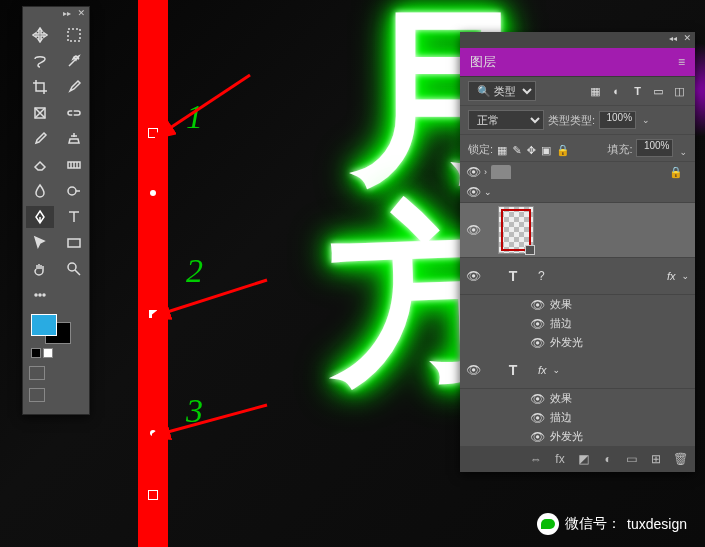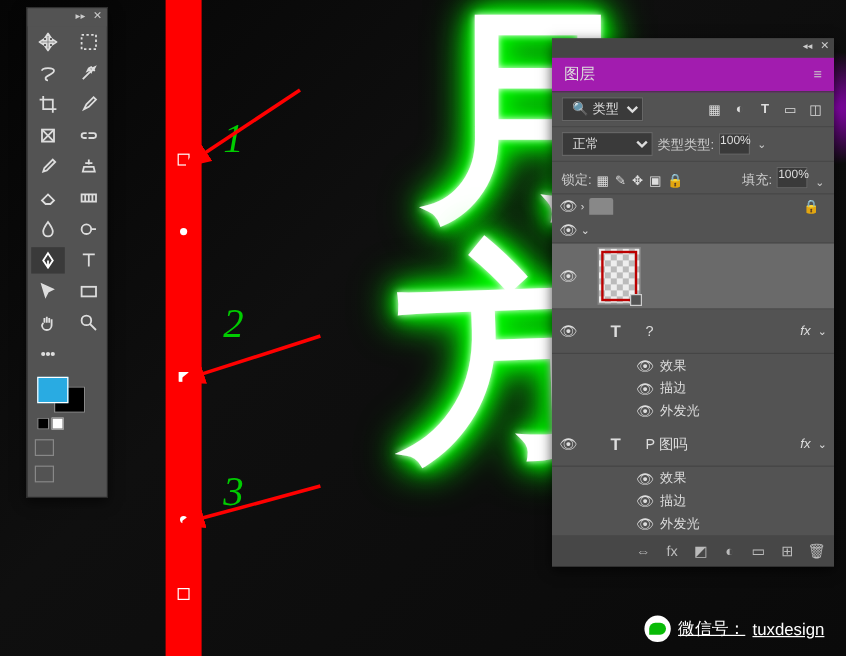--- a/index.html
+++ b/index.html
@@ -54,21 +54,21 @@
 .lp-tab { background: #a21caf; padding: 5px 10px; display: flex; align-items: center; justify-content: space-between; border-bottom: 1px solid #3a3a3a; }
 .lp-tab-name { font-size: 13px; }
 .lp-menu { font-size: 12px; color: #ccc; }
 .lp-row { display: flex; align-items: center; padding: 4px 8px; gap: 4px; border-bottom: 1px solid #484848; }
 .lp-select { background: #3a3a3a; border: 1px solid #666; color: #ddd; font-size: 11px; padding: 1px 4px; height: 20px; }
 .lp-kind { width: 68px; }
 .lp-icons { display: flex; gap: 6px; margin-left: auto; }
 .lp-icons span { width: 15px; height: 15px; display: flex; align-items: center; justify-content: center; font-size: 11px; color: #ddd; }
 .lp-blend { width: 76px; }
 .lp-label { font-size: 11px; color: #ccc; }
-.lp-pct { background: #3a3a3a; border: 1px solid #666; width: 26px; height: 18px; font-size: 10px; color: #ddd; text-align: right; padding-right: 3px; }
+.lp-pct { background: #3a3a3a; border: 1px solid #666; width: 37px; height: 18px; font-size: 10px; color: #ddd; text-align: right; padding-right: 3px; }
 .lp-lock-row { font-size: 11px; align-items: flex-end; }
 .lp-lock-icons { display: flex; gap: 5px; }
 .lp-lock-icons span { font-size: 11px; }
 
 .layer-list { max-height: 340px; overflow: hidden; }
 .layer { display: flex; align-items: center; padding: 3px 6px; border-bottom: 1px solid #454545; }
 .layer.selected { background: #6a6a6a; }
 .vis { width: 14px; text-align: center; font-size: 12px; margin-right: 4px; }
 .indent { width: 14px; }
 .layer-thumb { width: 36px; height: 48px; border: 1px solid #888; background: repeating-conic-gradient(#bbb 0 25%, #eee 0 50%) 0 0/10px 10px; position: relative; margin-right: 8px; }
@@ -83,21 +83,21 @@
 .folder-icon { width:20px; height:14px; background:#888; border-radius:2px 2px 0 0; margin-right: 6px; }
 .lock-icon { font-size: 11px; margin-left: auto; margin-right: 6px; }
 
 .lp-footer { display: flex; align-items: center; justify-content: flex-end; padding: 6px 8px; gap: 10px; background: #474747; font-size: 12px; }
 .lp-footer span { color: #bbb; width: 14px; text-align: center; }
 
 
 .arrow { position: absolute; pointer-events: none; }
 
 
-.watermark { position: absolute; right: 18px; bottom: 12px; display: flex; align-items: center; gap: 6px; color: #fff; font-size: 14px; text-decoration: underline; }
+.watermark { position: absolute; right: 18px; bottom: 12px; display: flex; align-items: center; gap: 6px; color: #fff; font-size: 14px; }
 .wechat-icon { width: 22px; height: 22px; background: #fff; border-radius: 50%; display: flex; align-items: center; justify-content: center; }
 .wechat-icon::before { content: ''; width: 14px; height: 10px; background: #09bb07; border-radius: 5px 5px 5px 0; display: block; }
 </style>
 </head>
 <body>
 
 <div class="canvas">
   <div class="purple-glow"></div>
   <div class="neon-text neon1">月</div>
   <div class="neon-text neon2">方</div>
@@ -351,21 +351,20 @@
         <span class="vis">👁</span>
         <span>外发光</span>
       </div>
 
     <div class="layer">
       <span class="vis">👁</span>
       <span class="indent"></span>
       <div class="layer-thumb-small">
           <span>T</span>
         </div>
-      <span class="layer-name">P 图吗</span>
       <span class="layer-fx">fx</span>
       <span class="layer-caret">⌄</span>
     </div>
     <div class="layer-sub">
         <span class="vis">👁</span>
         <span>效果</span>
       </div>
     <div class="layer-sub">
         <span class="vis">👁</span>
         <span>描边</span>

